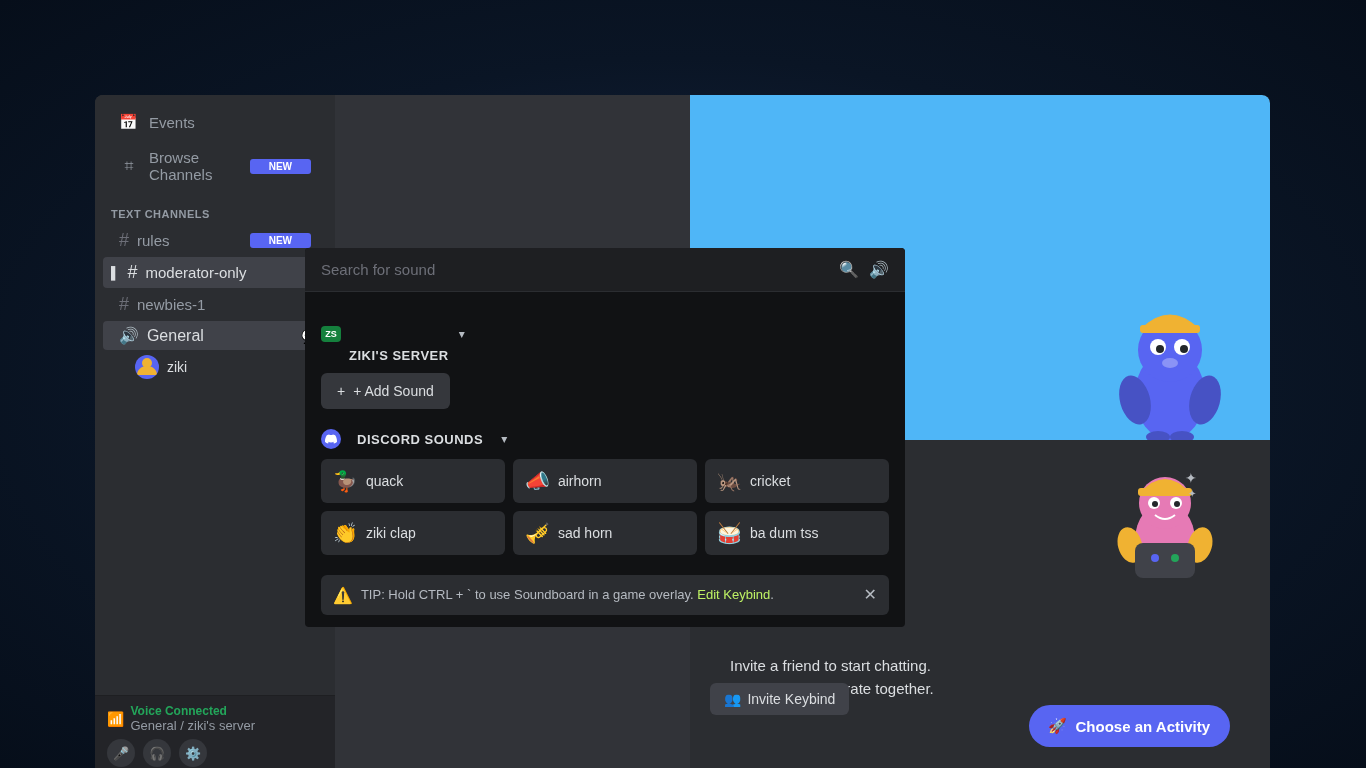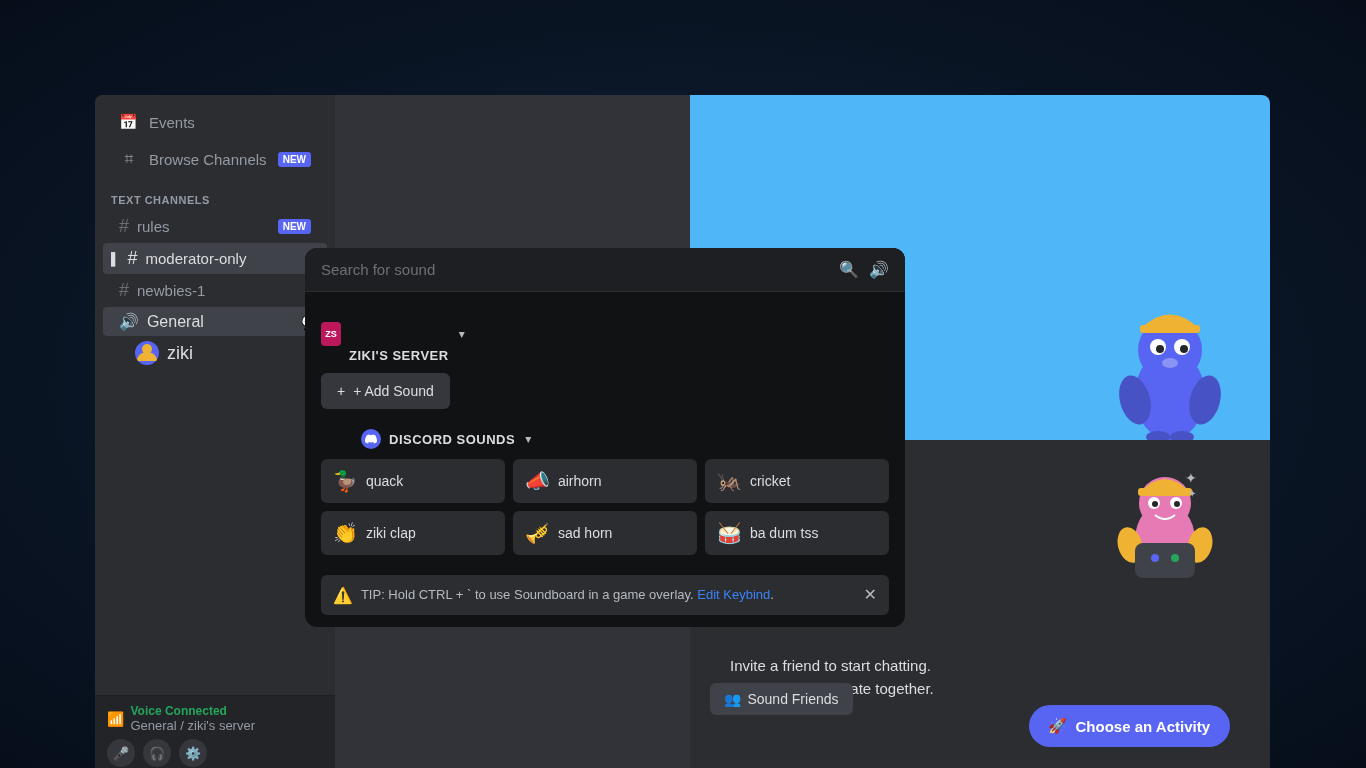--- a/index.html
+++ b/index.html
@@ -64,21 +64,21 @@
       justify-content: center;
       font-size: 15px;
       flex-shrink: 0;
     }
 
     .new-badge {
       background: #5865f2;
       color: #fff;
       font-size: 10px;
       font-weight: 700;
-      padding: 2px 5px;
+      padding: 2px 19px;
       border-radius: 3px;
       margin-left: auto;
     }
 
     .section-label {
       font-size: 11px;
       font-weight: 700;
       color: #949ba4;
       text-transform: uppercase;
       padding: 16px 16px 4px 16px;
@@ -120,21 +120,21 @@
       font-size: 16px;
       color: #949ba4;
     }
 
     .voice-user {
       display: flex;
       align-items: center;
       padding: 4px 8px 4px 40px;
       gap: 8px;
       color: #dbdee1;
-      font-size: 18px;
+      font-size: 14px;
     }
 
     .avatar {
       width: 24px;
       height: 24px;
       border-radius: 50%;
       background: #5865f2;
       display: flex;
       align-items: center;
       justify-content: center;
@@ -241,21 +241,21 @@
       right: 20px;
     }
 
     
     .soundboard-modal {
       position: absolute;
       top: 248px;
       left: 305px;
       width: 600px;
       background: #111214;
-      border-radius: 12px;
+      border-radius: 4px;
       z-index: 10;
       overflow: hidden;
     }
 
     .search-bar {
       display: flex;
       align-items: center;
       background: #1e1f22;
       padding: 12px 16px;
       gap: 10px;
@@ -290,22 +290,22 @@
 
     .server-header {
       display: flex;
       align-items: center;
       gap: 8px;
       margin-bottom: 10px;
     }
 
     .server-badge {
       width: 20px;
-      height: 24px;
-      background: #be185d;
+      height: 16px;
+      background: #15803d;
       border-radius: 4px;
       display: flex;
       align-items: center;
       justify-content: center;
       font-size: 9px;
       color: #fff;
       font-weight: 700;
     }
 
     .server-name {
@@ -337,23 +337,22 @@
       font-weight: 500;
     }
 
     .discord-sounds-section {
       padding: 12px 16px;
     }
 
     .sounds-header {
       display: flex;
       align-items: center;
-      gap: 8px;
+      gap: 16px;
       margin-bottom: 10px;
-      margin-left: 40px;
     }
 
     .discord-logo-small {
       width: 20px;
       height: 20px;
       background: #5865f2;
       border-radius: 50%;
       display: flex;
       align-items: center;
       justify-content: center;
@@ -411,21 +410,21 @@
     }
 
     .tip-text {
       color: #b5bac1;
       font-size: 13px;
       flex: 1;
       line-height: 1.5;
     }
 
     .tip-link {
-      color: #3b82f6;
+      color: #bef264;
       cursor: pointer;
       text-decoration: none;
     }
 
     .tip-close {
       color: #b5bac1;
       cursor: pointer;
       font-size: 16px;
       flex-shrink: 0;
     }
@@ -623,21 +622,21 @@
         <circle cx="65" cy="103" r="4" fill="#23a55a"></circle>
       </svg>
 
       <div class="bottom-text">
         <span>Invite a friend to start chatting.</span><br>
         <span>Watch, or collaborate together.</span>
       </div>
 
       <button class="invite-friends-btn" style="position:absolute;bottom:60px;left:20px;">
         <span>👥</span>
-        <span>Sound Friends</span>
+        <span>Invite Keybind</span>
       </button>
 
       <button class="choose-activity-btn">
         <span>🚀</span>
         <span>Choose an Activity</span>
       </button>
     </div>
 
   </div>
 </div>

